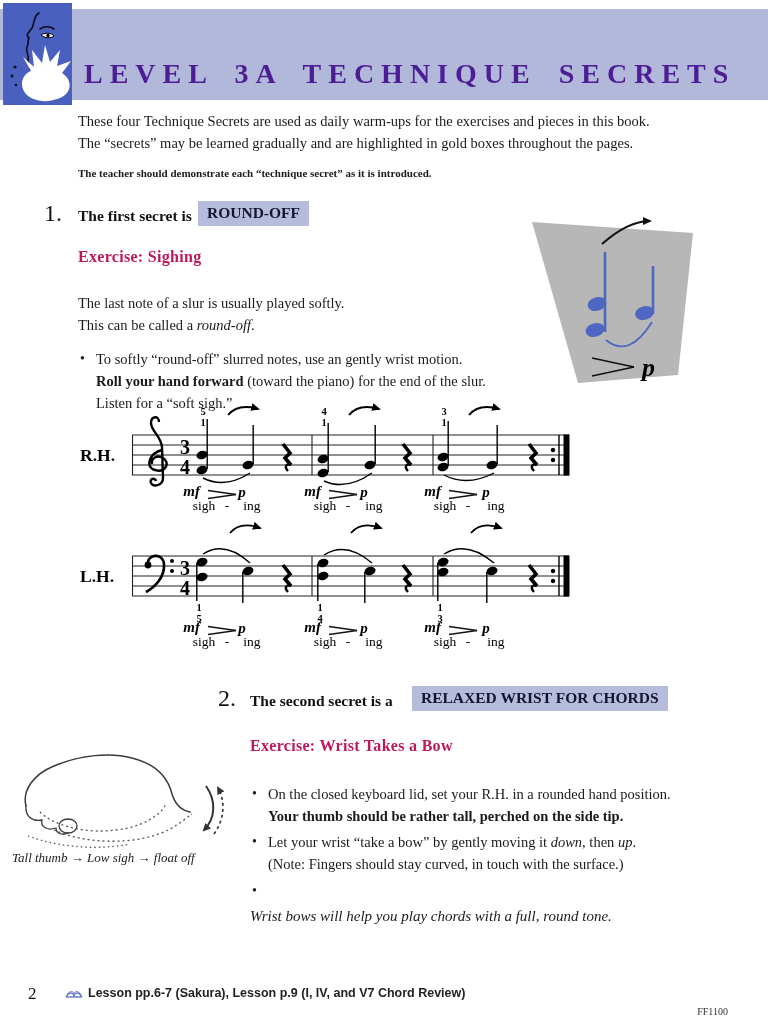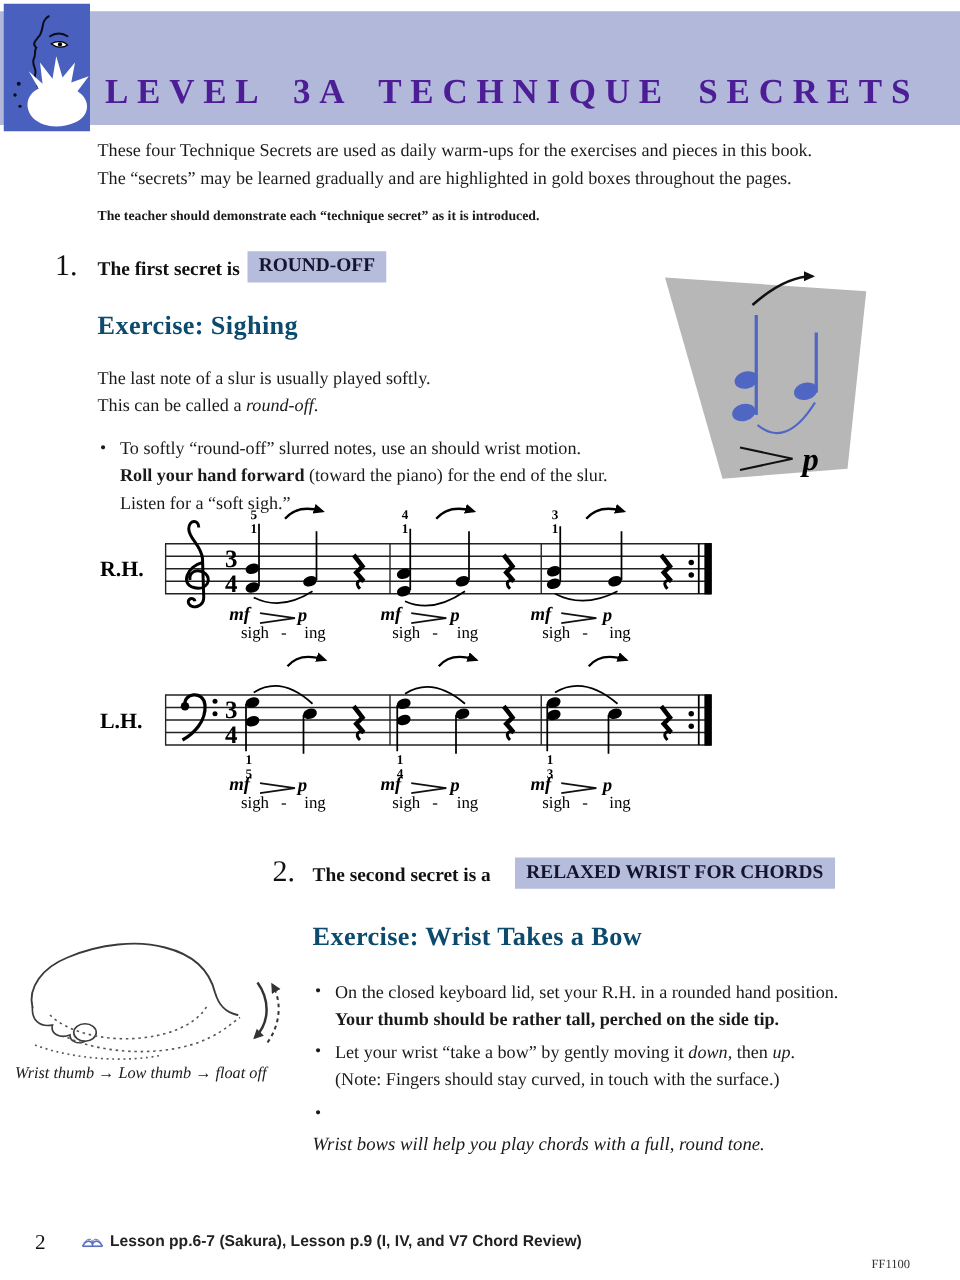--- a/index.html
+++ b/index.html
@@ -12,21 +12,21 @@
   .logo-square{left:3px;top:3px;width:69px;height:102px;background:#4a60bf;}
   .page-title{left:84px;top:58px;font-size:28px;font-weight:700;letter-spacing:7px;
               word-spacing:8px;color:#4c1d95;white-space:nowrap;}
   .body-txt{font-size:14.5px;line-height:22px;}
   .b{font-weight:700;}
   .it{font-style:italic;}
   .num-heading{font-size:24px;color:#111;}
   .lead{font-size:15.5px;font-weight:700;color:#111;}
   .hl{display:inline-block;background:#b6bcdc;color:#14142e;font-weight:700;
       font-size:15.5px;padding:3px 9px 4px 9px;}
-  .exercise{font-size:21px;font-weight:700;letter-spacing:0.3px;color:#0c4a6e;}
+  .exercise{font-size:16px;font-weight:700;letter-spacing:0.3px;color:#be185d;}
   .bullet-row{display:flex;}
   .blt{width:16px;flex:0 0 16px;font-size:14px;}
   .caption{font-size:13px;font-style:italic;white-space:nowrap;}
   .footer-ref{display:flex;align-items:center;gap:4px;
       font-family:"Liberation Sans",sans-serif;font-size:12.5px;font-weight:700;color:#222;}
   .pg-num{font-size:17px;color:#111;}
   .prod-code{font-size:10px;color:#333;}
 </style>
 </head>
 <body>
@@ -61,21 +61,21 @@
   </div>
 
   <div class="abs exercise" style="left:78px;top:248px;">Exercise: Sighing</div>
 
   <div class="abs body-txt" style="left:78px;top:292px;">The last note of a slur is usually played softly.</div>
   <div class="abs body-txt" style="left:78px;top:314px;"><span>This can be called a </span><span class="it">round-off</span><span>.</span></div>
 
   <div class="abs body-txt bullet-row" style="left:80px;top:348px;width:470px;">
     <span class="blt">•</span>
     <div>
-      <div>To softly “round-off” slurred notes, use an should wrist motion.</div>
+      <div>To softly “round-off” slurred notes, use an gently wrist motion.</div>
       <div><span class="b">Roll your hand forward</span><span> (toward the piano) for the end of the slur.</span></div>
       <div>Listen for a “soft sigh.”</div>
     </div>
   </div>
 
   <svg class="abs" style="left:526px;top:210px;" width="242" height="182" viewBox="0 0 242 182">
     <defs>
       <marker id="arrIl" markerWidth="10" markerHeight="10" refX="7" refY="4" orient="auto" markerUnits="userSpaceOnUse">
         <path d="M0,0 L9,4 L0,8 Z" fill="#111"></path>
       </marker>
@@ -359,21 +359,21 @@
       <ellipse cx="58" cy="84" rx="9" ry="7" stroke-width="1.3"></ellipse>
     </g>
     <g fill="none" stroke="#555" stroke-width="1.3" stroke-dasharray="2,3">
       <path d="M30,70 C44,84 76,92 106,88 C132,85 150,74 156,62"></path>
       <path d="M44,88 C74,102 126,104 158,88 C170,82 176,76 182,72"></path>
       <path d="M18,94 C50,106 92,108 120,102" stroke-dasharray="1.5,3"></path>
     </g>
     <path d="M196,44 C206,58 206,76 194,88" fill="none" stroke="#333" stroke-width="2" marker-end="url(#arrHand)"></path>
     <path d="M204,92 C214,78 216,60 208,46" fill="none" stroke="#333" stroke-width="1.6" stroke-dasharray="3,3" marker-end="url(#arrHand)"></path>
   </svg>
-  <div class="abs caption" style="left:12px;top:850px;">Wrist thumb → Low thumb → float off</div>
+  <div class="abs caption" style="left:12px;top:850px;">Tall thumb → Low sigh → float off</div>
 
   <div class="abs body-txt bullet-row" style="left:252px;top:783px;width:500px;">
     <span class="blt">•</span>
     <div>
       <div>On the closed keyboard lid, set your R.H. in a rounded hand position.</div>
       <div class="b">Your thumb should be rather tall, perched on the side tip.</div>
     </div>
   </div>
 
   <div class="abs body-txt bullet-row" style="left:252px;top:831px;width:500px;">

